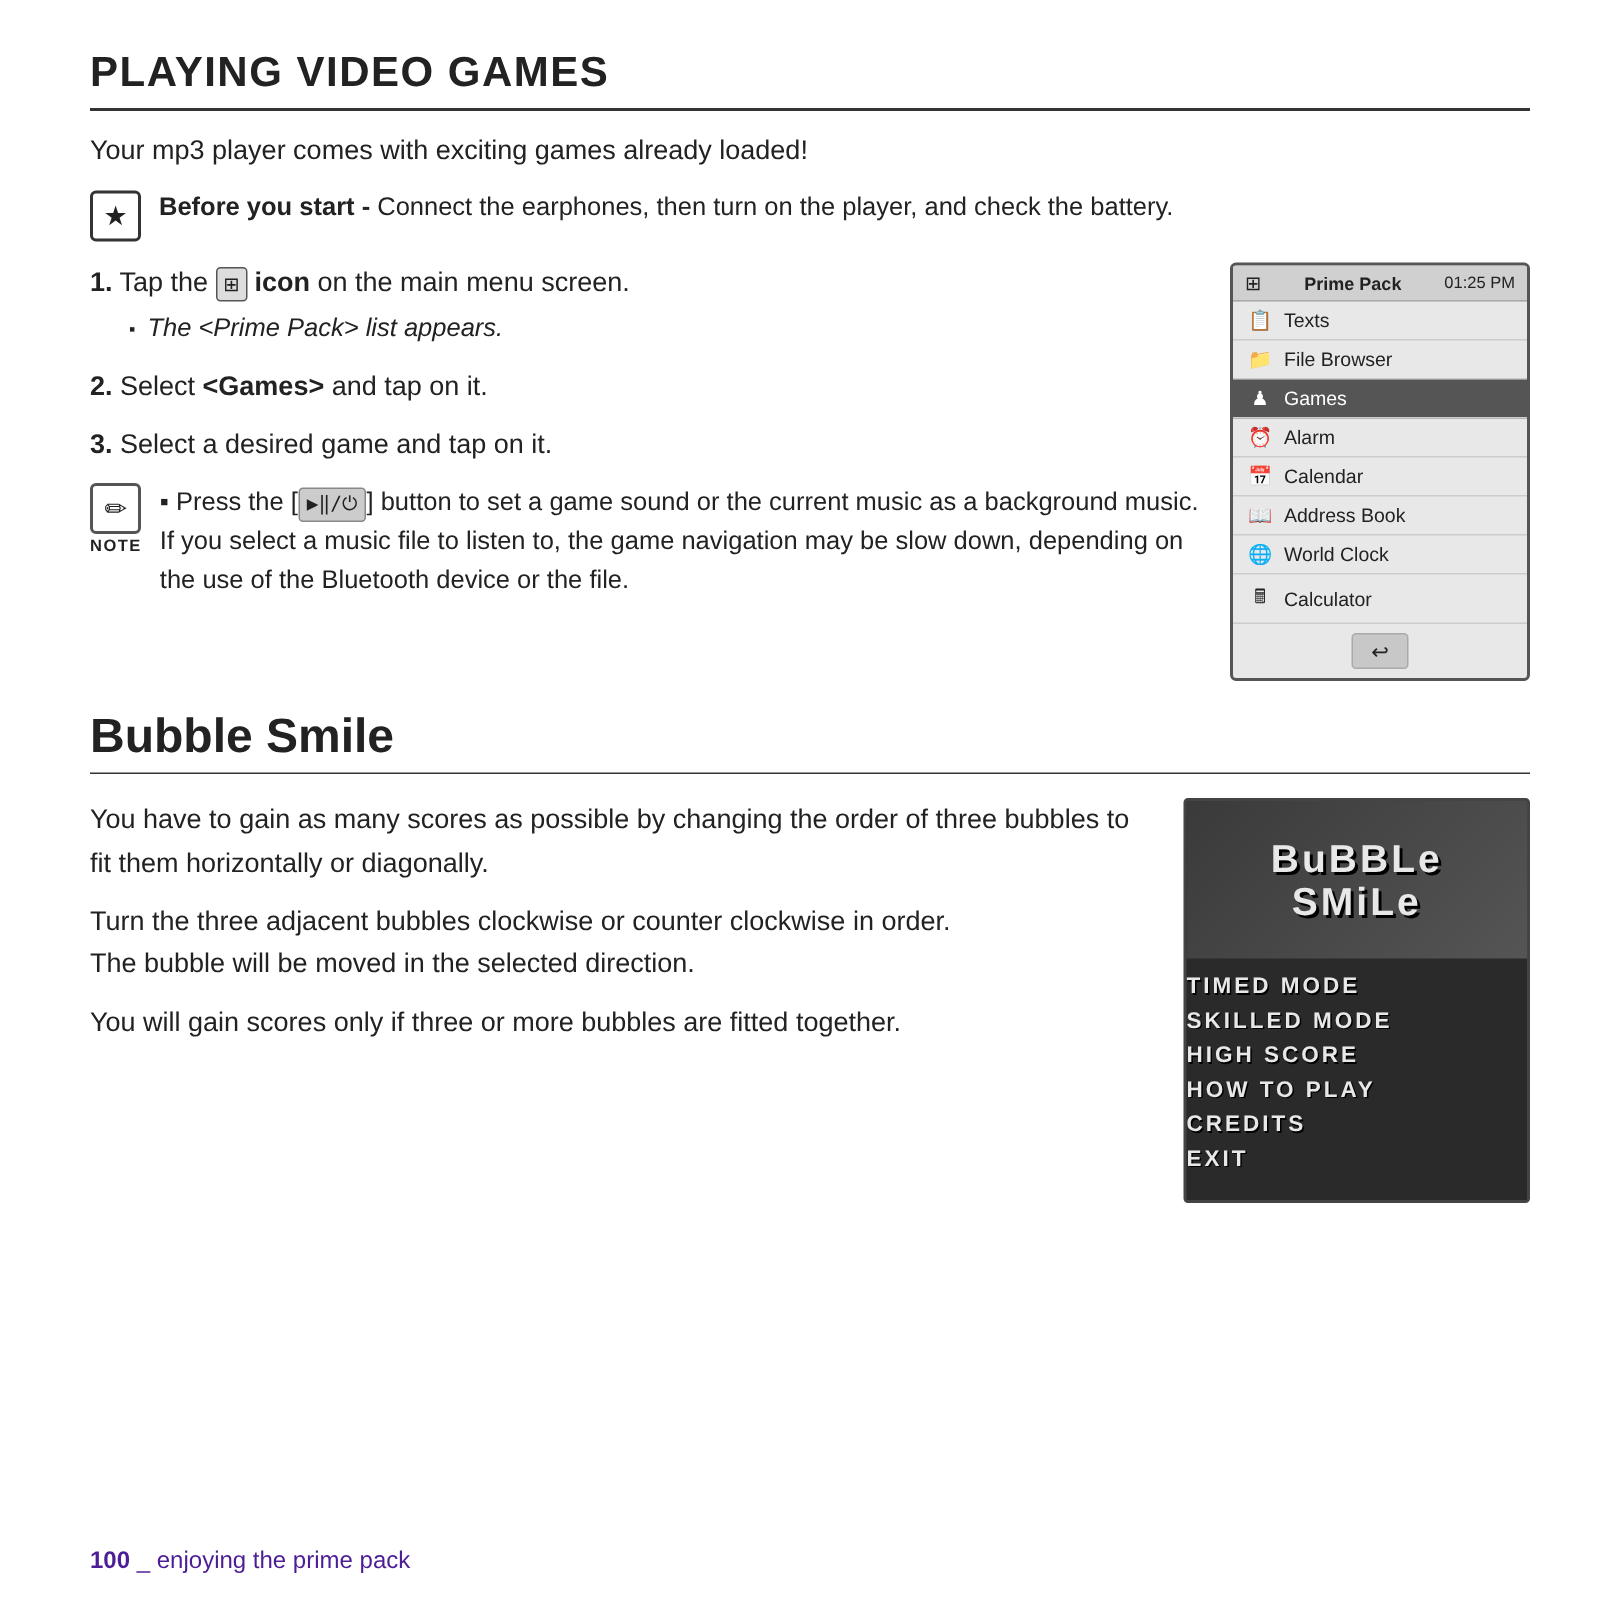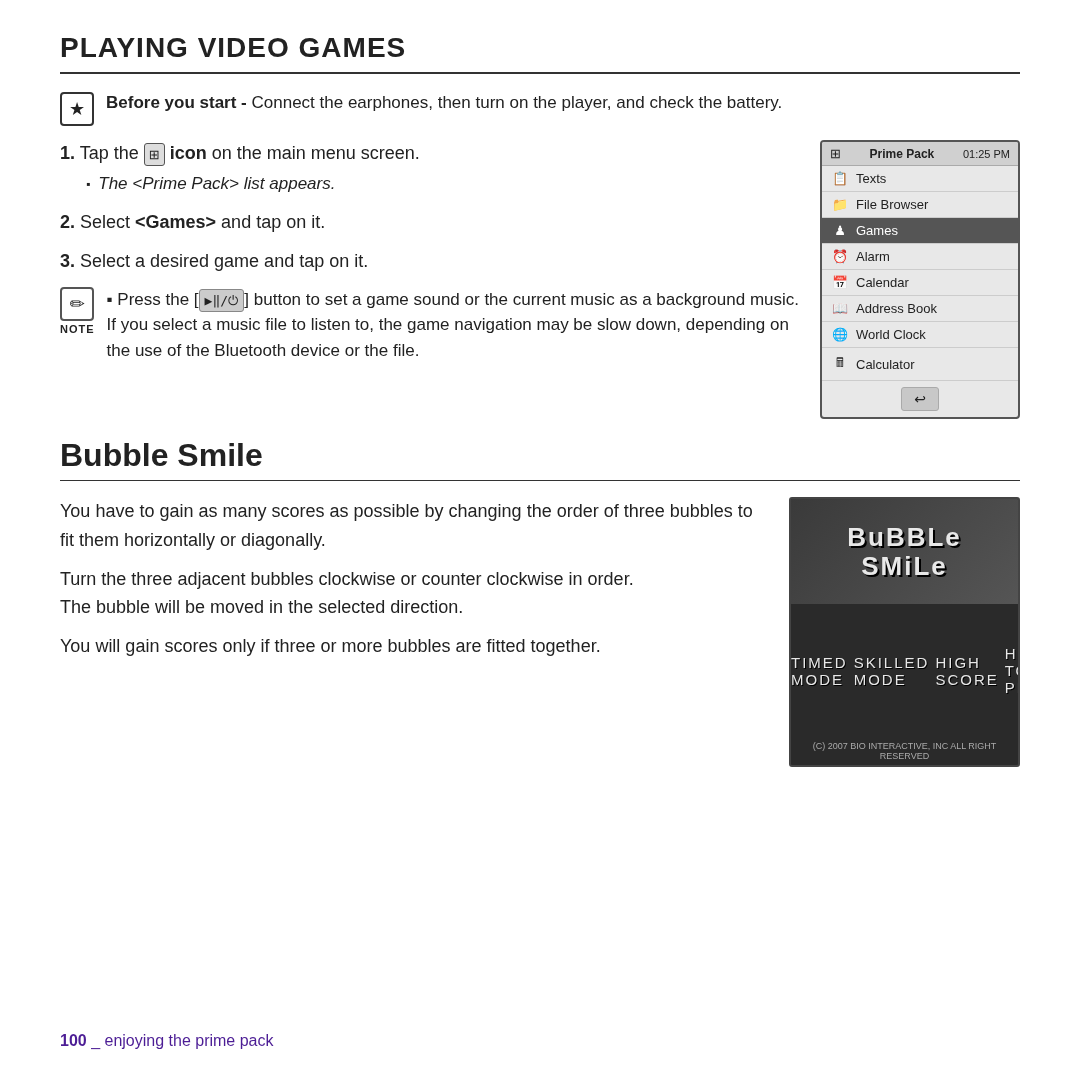--- a/index.html
+++ b/index.html
@@ -222,23 +222,23 @@
       line-height: 1.1;
       font-family: Impact, sans-serif;
       text-shadow: 2px 2px 0 #000;
       letter-spacing: 2px;
     }
     .bubble-menu-list {
       width: 100%;
       padding: 10px 0;
       flex: 1;
       display: flex;
-      flex-direction: row;
-      align-items: center;
+      flex-direction: column;
       gap: 6px;
+      font-weight: bold;
     }
     .bubble-menu-item {
       font-size: 15px;
       font-family: Impact, sans-serif;
       color: #e8e8e8;
       letter-spacing: 2px;
       text-shadow: 1px 1px 0 #000;
     }
     .bubble-copyright {
       font-size: 9px;
@@ -268,20 +268,21 @@
       font-family: monospace;
     }
   </style>
 </head>
 <body>
 
 <div class="page">
 
   <h1 class="section-title">PLAYING VIDEO GAMES</h1>
 
+  <p class="intro-text">Your mp3 player comes with exciting games already loaded!</p>
 
   <div class="note-box">
     <div class="note-icon">
       <span>★</span>
     </div>
     <div class="note-text">
       <strong>Before you start -</strong>
       <span>Connect the earphones, then turn on the player, and check the battery.</span>
     </div>
   </div>
@@ -387,21 +388,20 @@
           </div>
         </div>
         <div class="bubble-menu-list">
           <div class="bubble-menu-item">TIMED MODE</div>
           <div class="bubble-menu-item">SKILLED MODE</div>
           <div class="bubble-menu-item">HIGH SCORE</div>
           <div class="bubble-menu-item">HOW TO PLAY</div>
           <div class="bubble-menu-item">CREDITS</div>
           <div class="bubble-menu-item">EXIT</div>
         </div>
-        <div class="bubble-copyright">(C) 2007 BIO INTERACTIVE, INC   ALL RIGHT RESERVED</div>
       </div>
     </div>
   </div>
 
 </div>
 
 <div class="footer">
   <span class="page-num">100</span>
   <span>_ enjoying the prime pack</span>
 </div>

